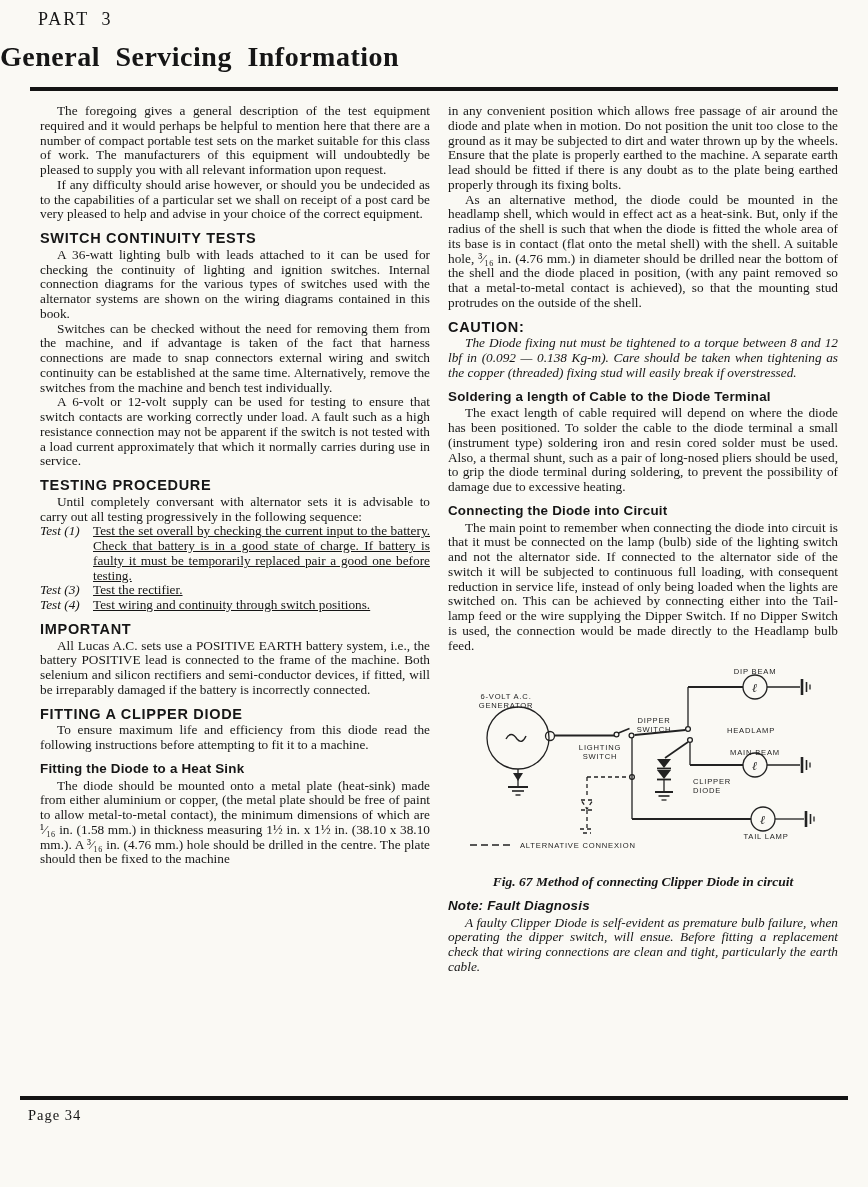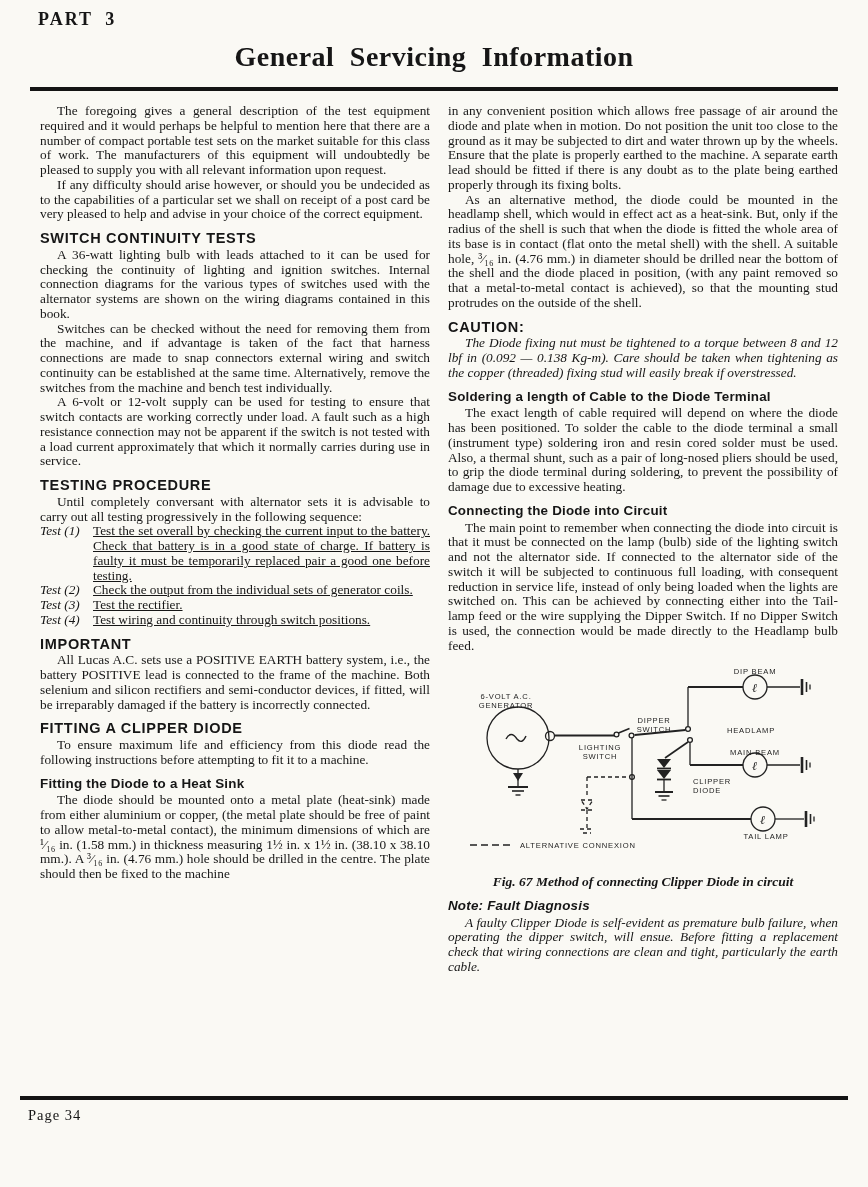--- a/index.html
+++ b/index.html
@@ -3,25 +3,25 @@
 <meta charset="utf-8">
 <style>
   html,body { margin:0; padding:0; background:#d9d6cf; }
   .page {
     position:relative; width:868px; height:1187px; margin:0 auto;
     background:#faf9f4; color:#161616; overflow:hidden;
     font-family:"Liberation Serif", serif;
   }
   .part-label {
     position:absolute; top:9px; left:38px;
-    font-weight:bold; font-size:18px; letter-spacing:2px; word-spacing:6px;
+    font-weight:normal; font-size:18px; letter-spacing:2px; word-spacing:6px;
   }
   .doc-title {
     position:absolute; top:41px; left:0; width:100%;
-    text-align:center; font-weight:bold; font-size:28px;
+    text-align:left; font-weight:bold; font-size:28px;
     letter-spacing:0.5px; word-spacing:8px;
   }
   .rule-top { position:absolute; top:87px; left:30px; width:808px; height:4px; background:#141414; }
   .rule-bottom { position:absolute; top:1096px; left:20px; width:828px; height:4px; background:#141414; }
   .page-number { position:absolute; top:1107px; left:28px; font-size:14.5px; letter-spacing:1px; }
 
   .columns { position:absolute; top:104px; left:40px; width:798px; display:flex; gap:18px; }
   .col { width:390px; font-size:13.3px; line-height:14.75px; text-align:justify; }
   .col p { margin:0; text-indent:17px; }
   .col p.noindent { text-indent:0; }
@@ -68,24 +68,20 @@
       <p>A 36-watt lighting bulb with leads attached to it can be used for checking the continuity of lighting and ignition switches. Internal connection diagrams for the various types of switches used with the alternator systems are shown on the wiring diagrams contained in this book.</p>
       <p>Switches can be checked without the need for removing them from the machine, and if advantage is taken of the fact that harness connections are made to snap connectors external wiring and switch continuity can be established at the same time. Alternatively, remove the switches from the machine and bench test individually.</p>
       <p>A 6-volt or 12-volt supply can be used for testing to ensure that switch contacts are working correctly under load. A fault such as a high resistance connection may not be apparent if the switch is not tested with a load current approximately that which it normally carries during use in service.</p>
 
       <h3 class="sec">TESTING PROCEDURE</h3>
       <p>Until completely conversant with alternator sets it is advisable to carry out all testing progressively in the following sequence:</p>
       <div class="tests">
         <div class="t">
           <span class="lbl">Test (1)</span>
           <span>Test the set overall by checking the current input to the battery.  Check that battery is in a good state of charge. If battery is faulty it must be temporarily replaced pair a good one before testing.</span>
-        </div>
-        <div class="t">
-          <span class="lbl">Test (2)</span>
-          <span>Check  the  output  from  the  individual  sets of generator coils.</span>
         </div>
         <div class="t">
           <span class="lbl">Test (3)</span>
           <span>Test the rectifier.</span>
         </div>
         <div class="t">
           <span class="lbl">Test (4)</span>
           <span>Test wiring and continuity through switch positions.</span>
         </div>
       </div>

